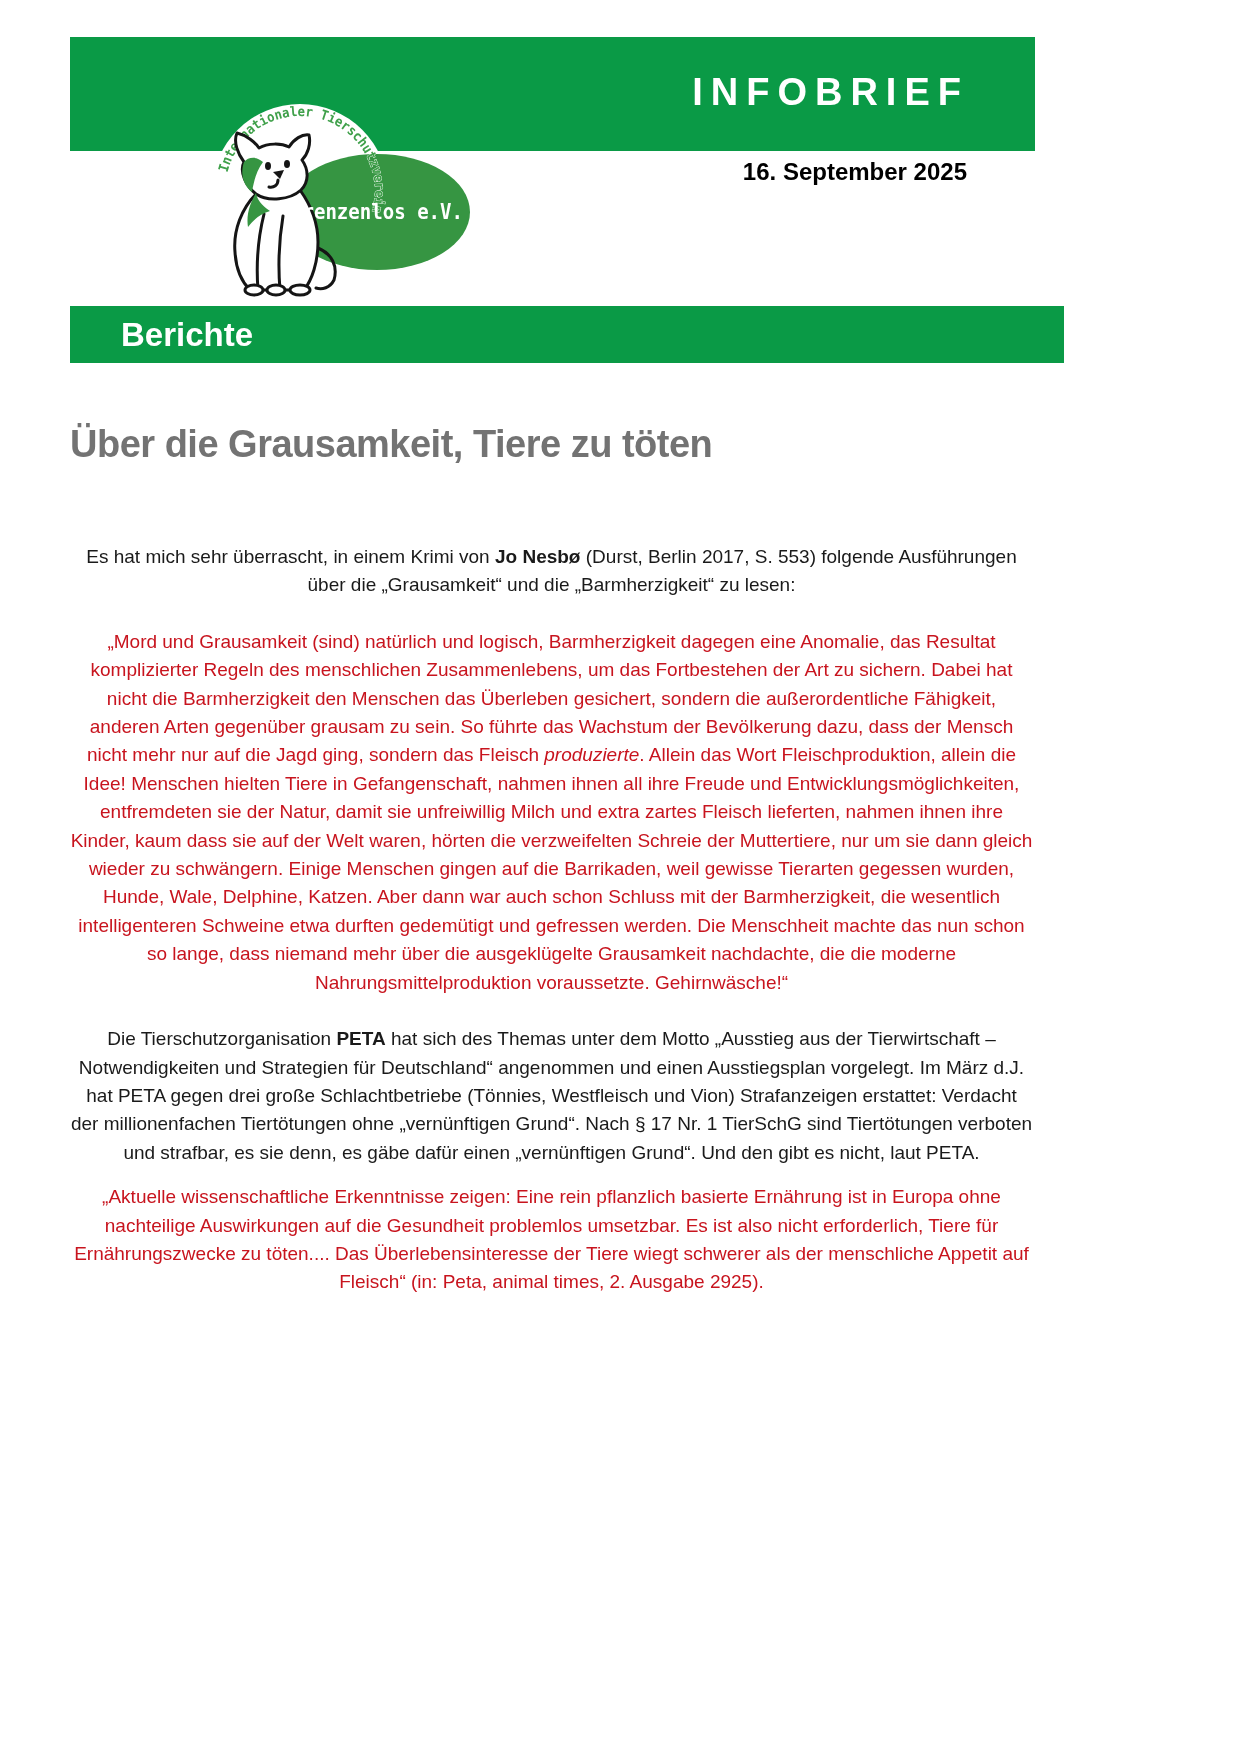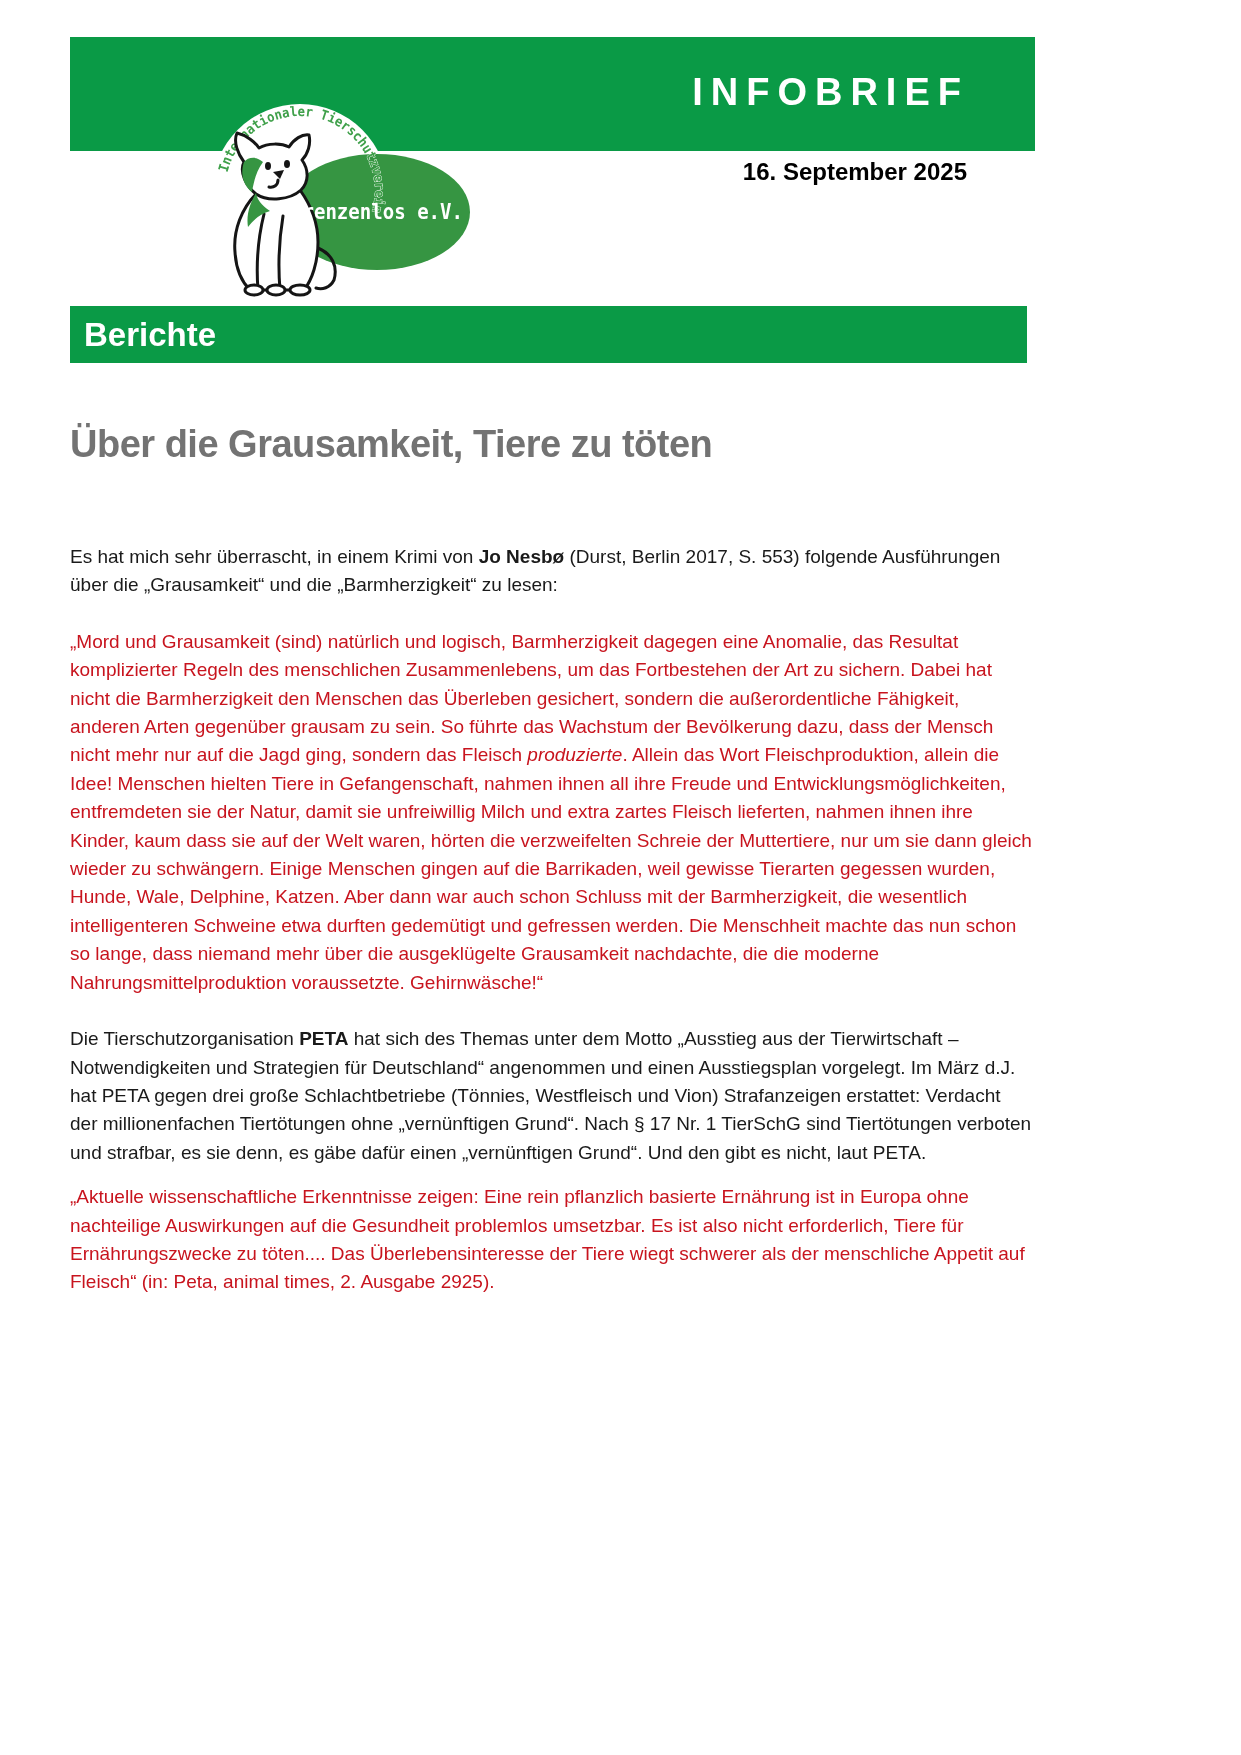--- a/index.html
+++ b/index.html
@@ -38,34 +38,35 @@
   }
   .badge-text{
     font-family:"DejaVu Sans Mono",monospace;
     font-weight:bold;font-size:22px;
     fill:#ffffff;
   }
   
   .section-bar{
     position:absolute;left:70px;top:306px;width:957px;height:57px;
     background:var(--green,#0a9a46);
+    padding-left:37px;
   }
   .section-bar .label{
     font-size:33px;font-weight:bold;color:#ffffff;
     line-height:57px;padding-left:14px;
   }
   
   .article-title{
     position:absolute;left:70px;top:398px;
     font-size:38px;font-weight:bold;color:#737373;
     letter-spacing:-0.5px;white-space:nowrap;
   }
   .article-body{
     position:absolute;left:70px;top:543px;width:963px;
-    font-size:19px;line-height:28.4px;text-align:left;
+    font-size:19px;line-height:28.4px;text-align:center;
   }
   .para{margin:0 0 28px 0;}
   .para.red{color:var(--red,#c8141e);margin-top:16px;}
   .para.tight{margin-bottom:4px;}
 </style>
 </head>
 <body>
 
 <div class="page">
 

